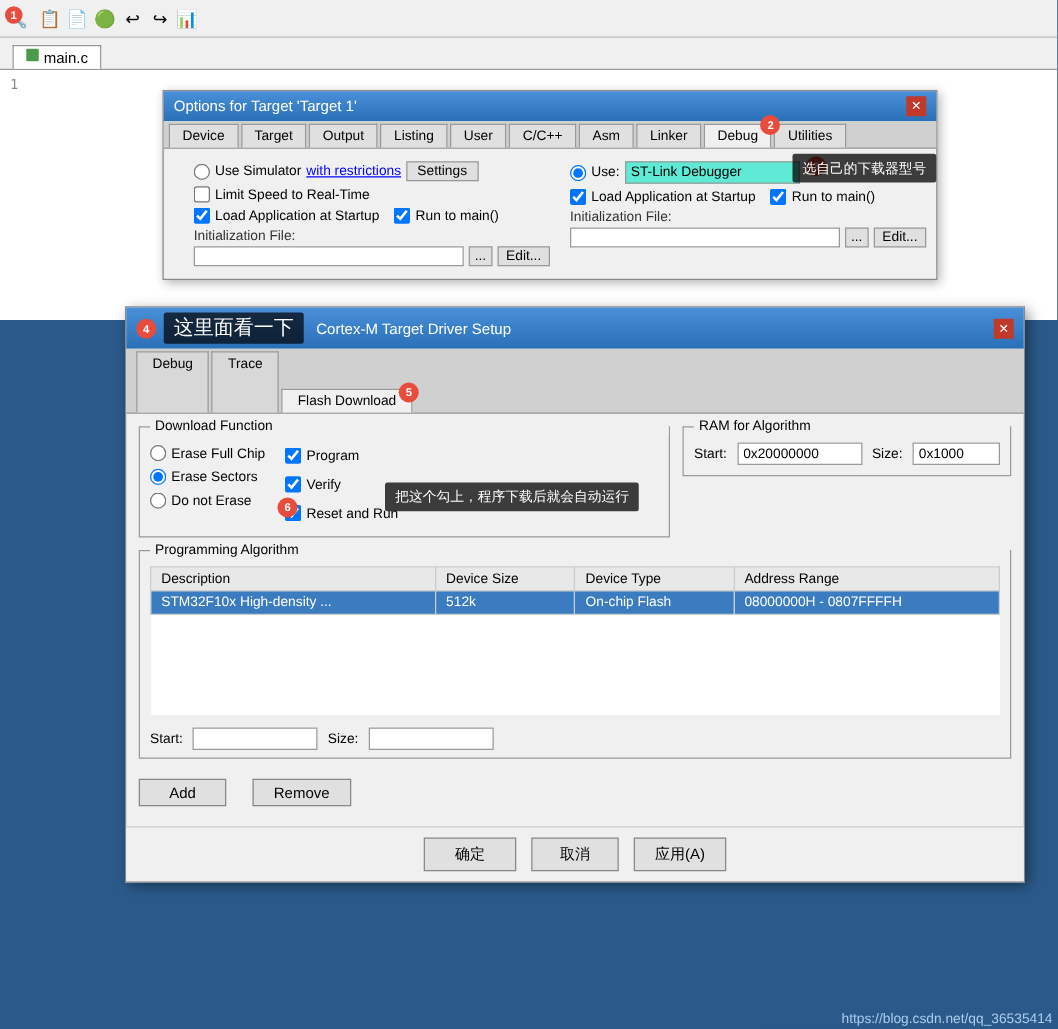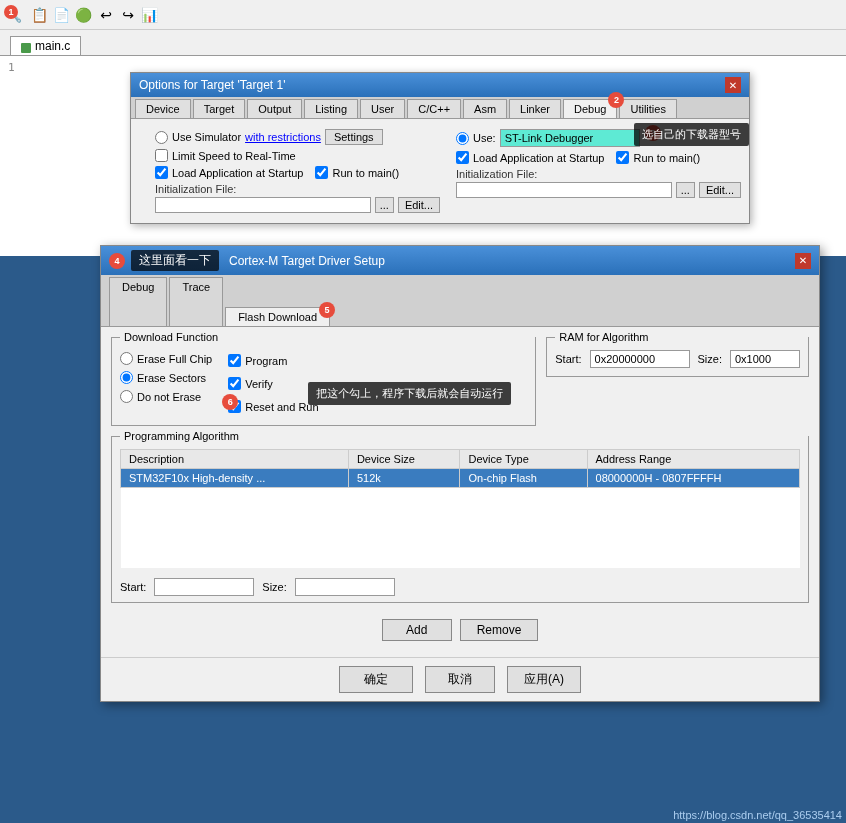--- a/index.html
+++ b/index.html
@@ -61,21 +61,21 @@
       padding-left: 10px;
       border-bottom: 1px solid #999;
     }
     .tab {
       background: white;
       border: 1px solid #999;
       border-bottom: none;
       padding: 2px 10px;
       font-size: 12px;
       display: flex;
-      align-items: flex-end;
+      align-items: flex-start;
       gap: 4px;
     }
     .tab-dot {
       width: 10px;
       height: 10px;
       background: #4a9a4a;
       border-radius: 1px;
     }
 
     
@@ -461,22 +461,22 @@
       right: 0;
       left: 0;
       background: #2b5a8a;
       color: #aaccee;
       font-size: 11px;
       padding: 2px 4px;
       text-align: right;
     }
     .add-remove-row {
       display: flex;
-      justify-content: center;
-      gap: 8px;
+      justify-content: flex-start;
+      gap: 21px;
       padding: 6px 0;
     }
     .btn-add {
       background: #e0e0e0;
       border: 1px solid #888;
       padding: 3px 20px;
       cursor: pointer;
       font-size: 12px;
       min-width: 70px;
     }
@@ -586,21 +586,21 @@
         </div>
       </div>
     </div>
   </div>
 </div>
 
 <div class="dialog-main">
   <div class="dialog-main-titlebar">
     <div style="display:flex;align-items:center;gap:6px;">
       <span class="annotation-badge" style="position:relative;width:16px;height:16px;font-size:9px;">4</span>
-      <span class="annotation-box" style="position:relative;background:rgba(0,0,0,0.7);padding:2px 8px;font-size:12px;">这里面看一下</span>
+      <span class="annotation-box" style="position:relative;background:rgba(0,0,0,0.7);padding:2px 8px;font-size:16px;">这里面看一下</span>
       <span style="margin-left:4px;">Cortex-M Target Driver Setup</span>
     </div>
     <button class="dialog-main-close">✕</button>
   </div>
 
   <div class="main-tabs">
     <div class="main-tab">Debug</div>
     <div class="main-tab">Trace</div>
     <div class="main-tab active" style="position:relative;">
       Flash Download

